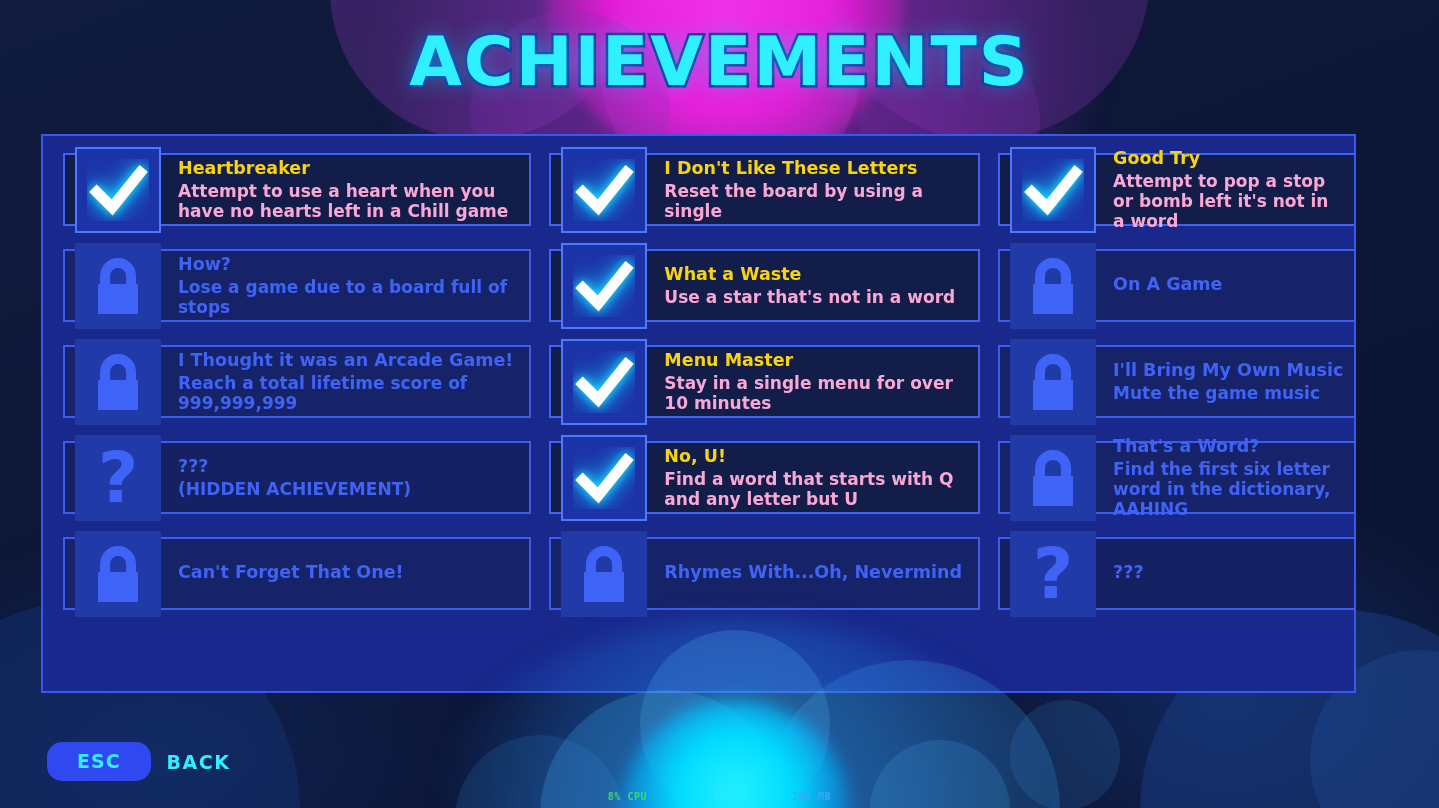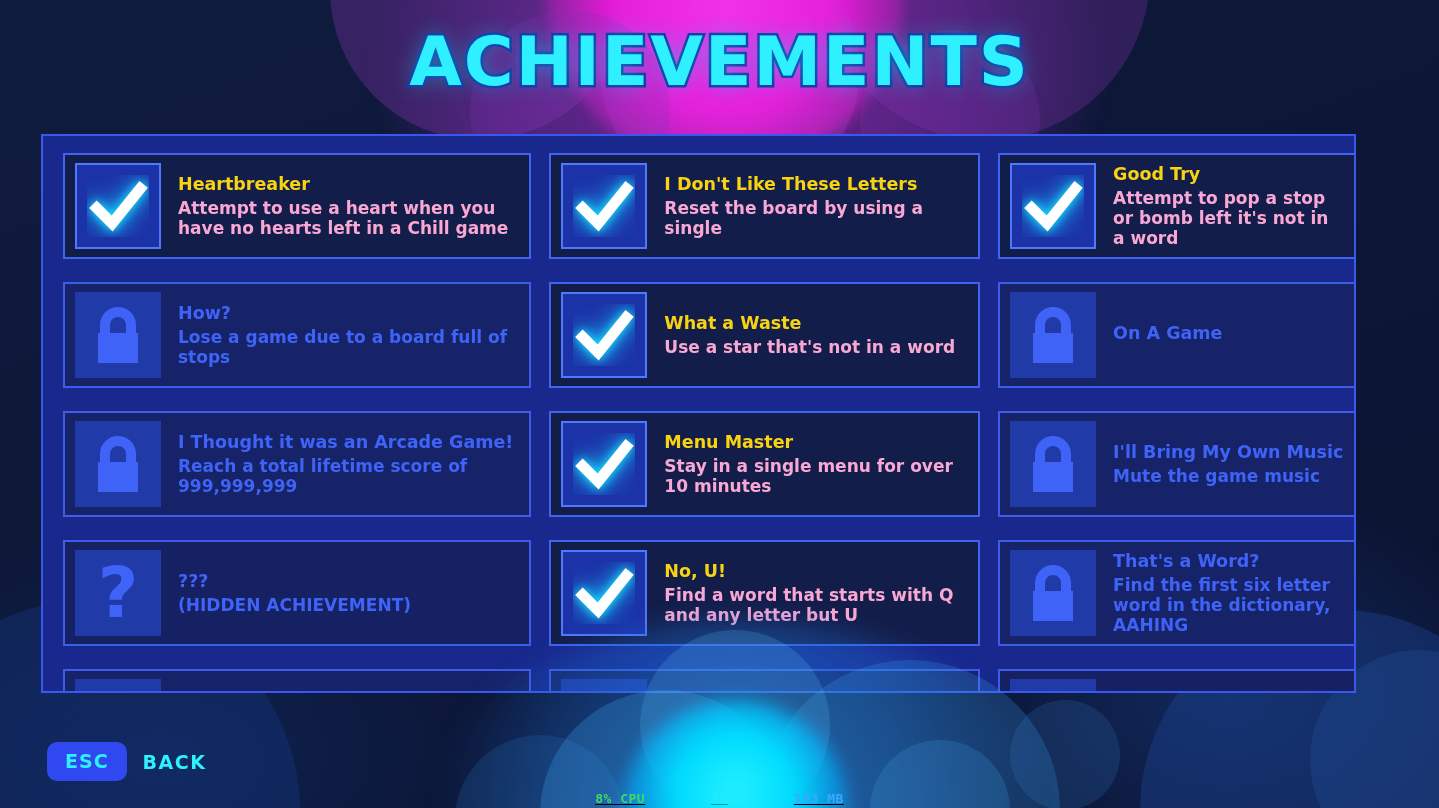--- a/index.html
+++ b/index.html
@@ -78,21 +78,21 @@
     position:absolute; left:0; top:0; width:100%;
     padding:17px 20px;
     display:grid;
     grid-template-columns:repeat(3,1fr);
     column-gap:18px; row-gap:23px;
   }
 
   
   .card {
     position:relative;
-    height:106px;
+    height:73px;
     background:#131d4a;
     border:2px solid #3f63f2;
     display:flex; align-items:center;
     padding:8px 10px;
   }
   .card.locked  { background:#162369; border-color:#3d5ce8; }
   .card.hidden  { background:#152162; border-color:#3d5ce8; }
 
   .iconbox {
     flex:0 0 auto;
@@ -137,32 +137,32 @@
     line-height:1.18;
   }
   .card.locked .ach-title, .card.hidden .ach-title,
   .card.locked .ach-desc,  .card.hidden .ach-desc { color:#3f63f7; }
 
   
   #footer { position:absolute; left:47px; top:742px; display:flex; align-items:center; gap:16px; }
   #esc-key {
     background:#3048f0; color:#2ff0ff;
     font-size:19px; font-weight:bold; letter-spacing:1px;
-    padding:8px 18px 9px; border-radius:10px;
+    padding:8px 30px 9px; border-radius:15px;
   }
   #back-label {
     color:#2ff0ff; font-size:19px; font-weight:bold; letter-spacing:1.5px;
   }
 
   
   #perf {
     position:absolute; left:0; top:791px; width:1439px;
     display:flex; justify-content:center; align-items:center; gap:66px;
     font-family:"DejaVu Sans Mono", monospace;
-    font-size:13px; font-weight:bold; letter-spacing:.5px;text-decoration:underline;
+    font-size:10px; font-weight:bold; letter-spacing:.5px;
   }
   #perf-cpu { color:#3fd96b; }
   #perf-fps { color:#2ff0ff; opacity:.35; }
   #perf-mem { color:#3aa8ff; }
 </style>
 </head>
 <body>
 
 <div id="screen">
 

